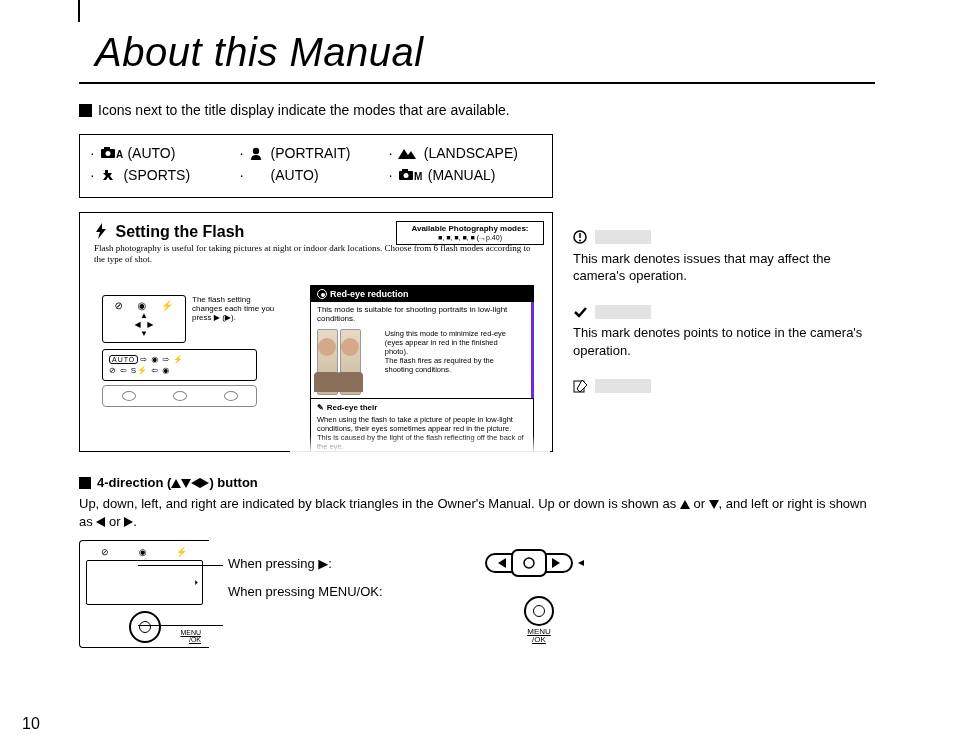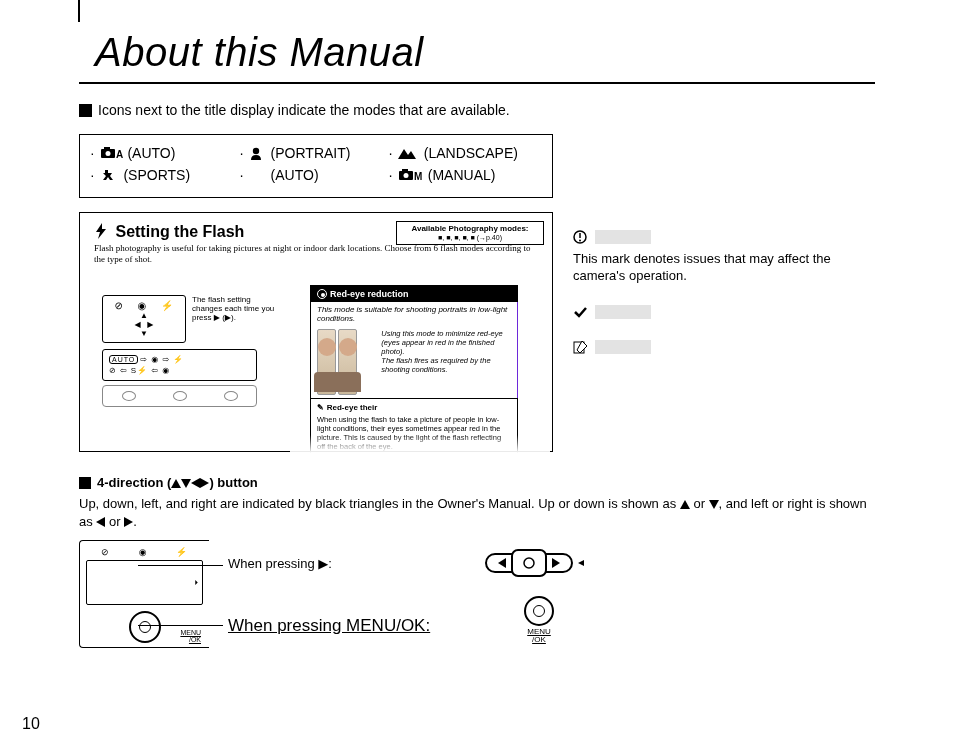--- a/index.html
+++ b/index.html
@@ -21,25 +21,25 @@
   .flash-desc { font-size:9px; line-height:1.25;font-family:Liberation Serif, serif; }
   .db-left { position:absolute; left:22px; top:82px; width:155px; }
   .lcd { border:1.5px solid #000; border-radius:3px; padding:4px; }
   .lcd-row { display:flex; justify-content:space-around; font-size:10px; }
   .lcd-arrow { text-align:center; font-size:8px; }
   .lcd-note { font-size:8px; position:absolute; left:90px; top:0; width:84px; line-height:1.15; }
   .modes-panel { border:1.5px solid #000; border-radius:3px; margin-top:6px; padding:5px 6px; font-size:8px; letter-spacing:1px; }
   .modes-panel .auto { display:inline-block; border:1px solid #000; border-radius:3px; padding:0 2px; font-size:7px; margin-right:2px; }
   .cam-top { margin-top:4px; height:22px; border:1px solid #888; border-radius:4px; display:flex; align-items:center; justify-content:space-around; }
   .cam-top .knob{ width:14px; height:10px; border:1px solid #888; border-radius:50%; }
-  .db-right { position:absolute; left:230px; top:72px; width:208px; border-left:1px solid #000; border-top:1px solid #000; padding:0; }
+  .db-right { position:absolute; left:230px; top:72px; width:224px; border-left:1px solid #000; border-top:1px solid #000; padding:0; }
   .redeye-hdr { background:#000; color:#fff; font-size:9px; font-weight:bold; padding:3px 6px; }
   .redeye-hdr .eye { display:inline-block; width:10px; height:10px; border:1.5px solid #fff; border-radius:50%; margin-right:3px; position:relative; vertical-align:-2px; }
   .redeye-hdr .eye::after { content:""; position:absolute; width:4px; height:4px; background:#fff; border-radius:50%; left:3px; top:3px; }
-  .redeye-body { font-size:8px; padding:3px 6px; border-right:1px solid #6d28d9;font-style:italic; }
+  .redeye-body { font-size:8px; padding:3px 6px; border-right:3px solid #6d28d9; }
   .redeye-flex { display:flex; }
   .portraits { width:84px; height:66px; display:flex; gap:2px; }
   .portrait { flex:1; border:1px solid #999; background:linear-gradient(#e8dac6,#c9b79a); position:relative; border-radius:2px; }
   .portrait::before { content:""; position:absolute; width:18px; height:18px; border-radius:50%; background:#d4a98a; top:8px; left:50%; transform:translateX(-50%); }
   .portrait::after { content:""; position:absolute; width:26px; height:20px; background:#8a6f5a; bottom:2px; left:50%; transform:translateX(-50%); border-radius:4px 4px 0 0; }
   .redeye-note { font-size:7.5px; padding:0 4px 0 24px; line-height:1.2; }
   .effect-box { border-top:1px solid #000; border-right:1px solid #000; padding:4px 6px 2px 6px; font-size:7.5px; line-height:1.2; }
   .effect-title { font-weight:bold; font-size:8px; margin-bottom:2px; }
   .effect-title .pen { margin-right:3px; }
   .fade { position:absolute; left:210px; bottom:-2px; width:260px; height:18px; background:linear-gradient(rgba(255,255,255,0),#fff);} 
@@ -52,21 +52,21 @@
   .dir-line .blk { width:12px; height:12px; }
   .dir-body { position:absolute; left:79px; top:495px; width:796px; font-size:13px; line-height:1.4; }
   .cam-back { position:absolute; left:79px; top:540px; width:130px; height:108px; border:1px solid #000; border-right:none; border-radius:4px 0 0 4px; padding:6px; font-size:8px; }
   .cam-back .toprow { display:flex; justify-content:space-around; margin-bottom:3px; font-size:9px; }
   .cam-back .screen { height:45px; border:1px solid #000; margin-bottom:6px; border-radius:2px; position:relative; background:#fff; }
   .cam-back .screen::after{ content:"⏵"; font-size:7px; position:absolute; right:4px; top:50%; transform:translateY(-50%); }
   .cam-back .menu-btn { width:32px; height:32px; border:2px solid #000; border-radius:50%; margin:0 auto; display:flex; align-items:center; justify-content:center; position:relative; }
   .cam-back .menu-btn .inner{ width:12px; height:12px; border:1px solid #000; border-radius:50%; }
   .cam-back .menu-label { font-size:7px; position:absolute; right:8px; bottom:4px; text-align:right; line-height:1; text-decoration:underline; }
   .press-label1 { position:absolute; left:228px; top:556px; font-size:13px; }
-  .press-label2 { position:absolute; left:228px; top:616px; font-size:17px;text-decoration:underline; }
+  .press-label2 { position:absolute; left:228px; top:584px; font-size:13px; }
   .lead1 { position:absolute; border-top:1px solid #000; }
   .rocker { position:absolute; left:484px; top:548px; }
   .rocker svg { display:block; }
   .menu-ok { position:absolute; left:524px; top:596px; text-align:center; }
   .menu-ok .ring{ width:30px; height:30px; border:2px solid #000; border-radius:50%; display:flex; align-items:center; justify-content:center; margin:0 auto;}
   .menu-ok .ring .in{ width:12px; height:12px; border:1.5px solid #000; border-radius:50%; }
   .menu-ok .lbl{ font-size:8px; line-height:1; text-decoration:underline; margin-top:2px; }
   .page-num { position:absolute; left:22px; bottom:22px; font-size:16px; }
   .tri { display:inline-block; width:0; height:0; vertical-align:-1px; }
   .tri.up { border-left:5px solid transparent; border-right:5px solid transparent; border-bottom:9px solid #000; }
@@ -198,20 +198,21 @@
     </div>
     <div>This mark denotes issues that may affect the camera's operation.</div>
   </div>
   <div class="note-block">
     <div class="note-icon-row">
       <span class="nicon"><svg width="14" height="14">
             <path d="M2 7 L6 11 L13 3" fill="none" stroke="#000" stroke-width="2.5"></path>
           </svg></span>
       <span class="grey"></span>
     </div>
+    <div>This mark denotes points to notice in the camera's operation.</div>
   </div>
   <div class="note-block">
     <div class="note-icon-row">
       <span class="nicon"><svg width="14" height="14">
             <rect x="1" y="2" width="10" height="11" fill="none" stroke="#000" stroke-width="1"></rect>
             <path d="M9 1 L14 6 L7 13 L4 10 Z" fill="#fff" stroke="#000" stroke-width="1"></path>
           </svg></span>
       <span class="grey"></span>
     </div>
   </div>

